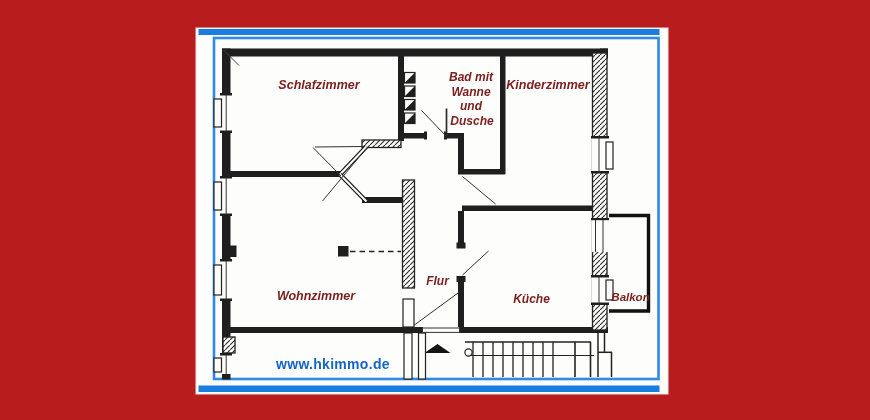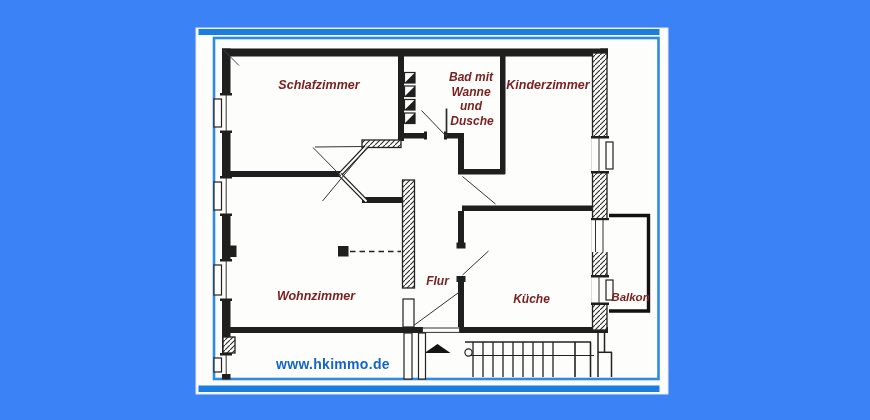--- a/index.html
+++ b/index.html
@@ -1,16 +1,16 @@
 <!DOCTYPE html>
 <html><head>
 <meta charset="utf-8">
 <style>
   html,body{margin:0;padding:0;background:#f1f1f0;}
-  .canvas{position:relative;width:870px;height:420px;background:#3b82f6;overflow:hidden;
+  .canvas{position:relative;width:870px;height:420px;background:#b91c1c;overflow:hidden;
           font-family:"Liberation Sans",sans-serif;}
   svg{position:absolute;left:0;top:0;}
   .wall{fill:#1f1f1f;}
   .ink{stroke:#222;fill:none;}
   .thin{stroke:#333;stroke-width:1;fill:none;}
   .whitebox{fill:#fdfdfb;stroke:#222;stroke-width:1.2;}
   .hatched{fill:url(#hatch);stroke:#222;stroke-width:1.3;}
   .rlabel{font-family:"Liberation Sans",sans-serif;font-style:italic;font-weight:600;text-anchor:middle;}
   .wmark{font-family:"Liberation Sans",sans-serif;font-weight:700;letter-spacing:.3px;}
 </style>

